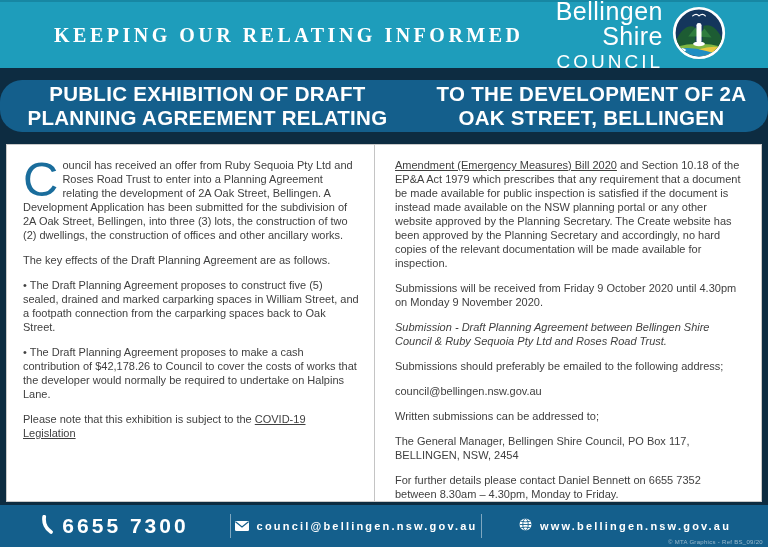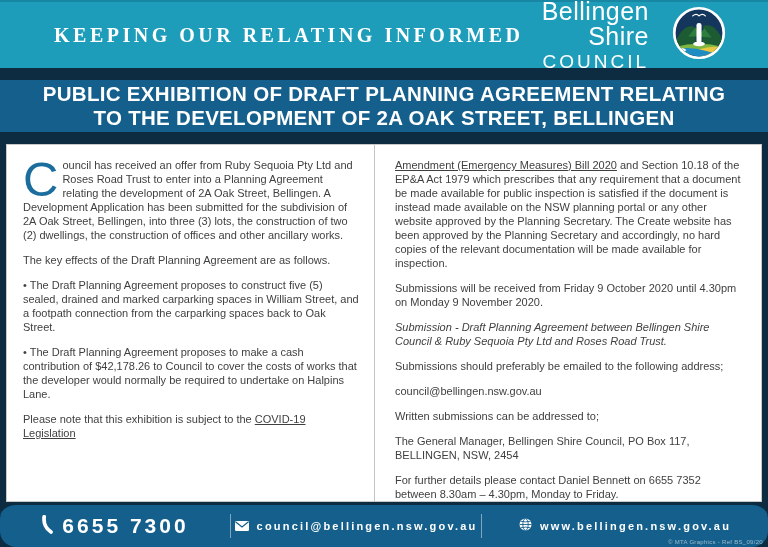--- a/index.html
+++ b/index.html
@@ -10,52 +10,53 @@
   }
   
   .topbar{
     height:66px;background:#1e9dbb;display:flex;align-items:center;
     border-top:2px solid #1787a3;flex:0 0 auto;
   }
   .tagline{
     margin-left:54px;color:#ffffff;font-family:"Liberation Serif",serif;
     font-weight:bold;font-size:20px;letter-spacing:3.5px;white-space:nowrap;
   }
-  .logo-group{margin-left:auto;margin-right:42px;display:flex;align-items:center;gap:23px;}
+  .logo-group{margin-left:auto;margin-right:42px;display:flex;align-items:center;gap:9px;}
   .logo-text{text-align:right;color:#ffffff;line-height:1;}
   .logo-text .l1{font-size:25px;letter-spacing:0.5px;}
   .logo-text .l2{font-size:19px;letter-spacing:3px;margin-top:3px;}
   
   .strip{height:12px;background:#0d2c41;flex:0 0 auto;}
   .banner{
     height:52px;background:#145f8c;color:#ffffff;flex:0 0 auto;
-    display:flex;flex-direction:column;justify-content:center;align-items:center;
+    display:flex;flex-direction:row;justify-content:center;align-items:center;
     font-weight:bold;font-size:20.5px;line-height:24px;letter-spacing:0.3px;
     text-align:center;
+    border-radius:22px;
   }
   
   .content{
     flex:0 0 auto;height:358px;margin:0 6px;background:#ffffff;
     border:1px solid #c9c9c9;box-sizing:border-box;display:flex;
   }
   .col{box-sizing:border-box;color:#3f3f3f;font-size:11px;line-height:14px;}
   .col.left{width:368px;border-right:1px solid #c4c4c4;padding:13px 13px 0 16px;}
   .col.right{flex:1;padding:13px 16px 8px 20px;}
   .col p{margin:0 0 11px 0;}
   .dropcap{
     float:left;font-size:49px;line-height:38px;padding:2px 4px 0 0;
     color:#1a6d9c;font-family:"Liberation Sans",sans-serif;
   }
   .u{text-decoration:underline;}
   .link{color:#2e6db4;text-decoration:underline;overflow-wrap:break-word;cursor:pointer;}
   .ref{font-style:italic;}
   
   .footer{
     flex:1 1 auto;background:#145f8c;border-top:3px solid #0d2c41;
-    display:flex;align-items:center;position:relative;color:#ffffff;border-radius:16px;
+    display:flex;align-items:center;position:relative;color:#ffffff;
   }
   .fcell{display:flex;align-items:center;justify-content:center;gap:8px;height:100%;}
   .fcell.c1{width:230px;}
   .fcell.c2{width:250px;}
   .fcell.c3{flex:1;}
   .fdiv{width:1px;height:24px;background:rgba(255,255,255,0.45);align-self:center;}
   .phone-num{font-size:21px;font-weight:bold;letter-spacing:3px;}
   .fsmall{font-size:11px;font-weight:bold;letter-spacing:2.2px;}
   .credit{
     position:absolute;right:5px;bottom:2px;font-size:6px;line-height:6px;

